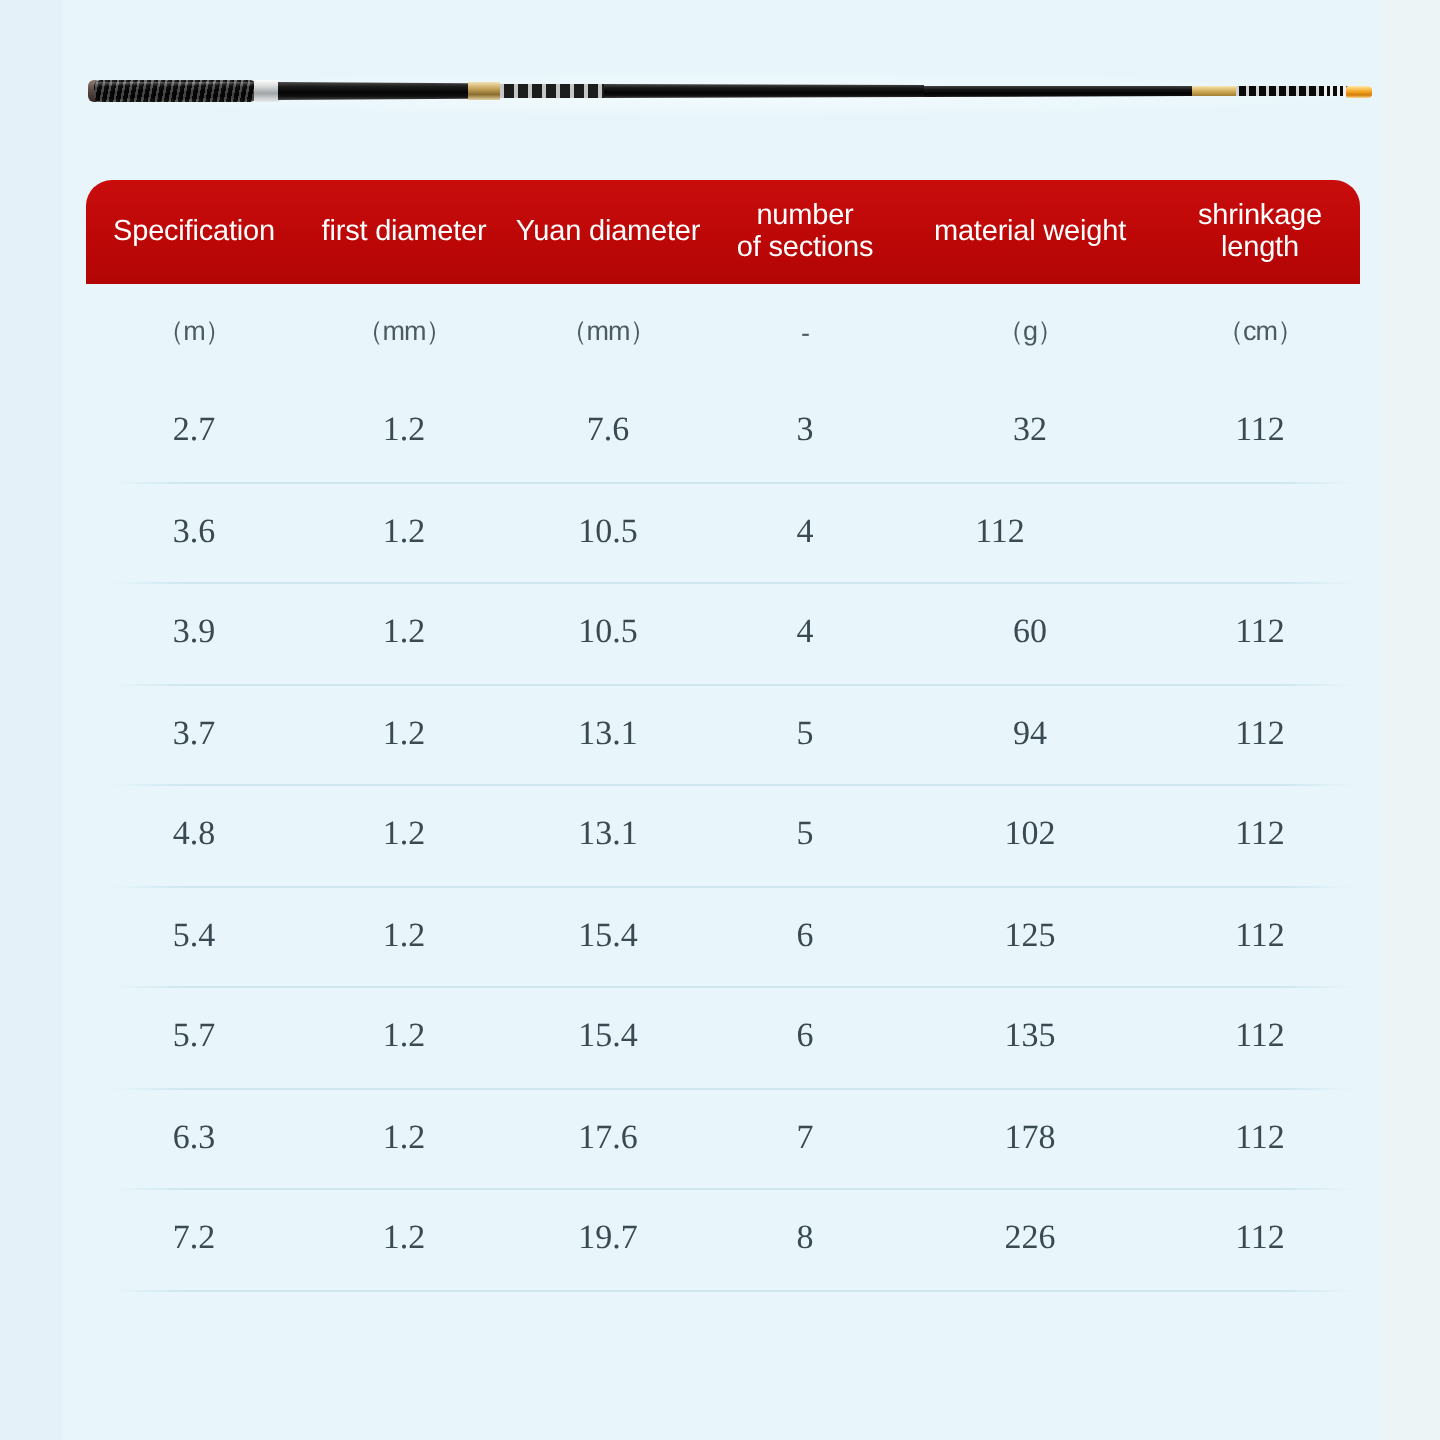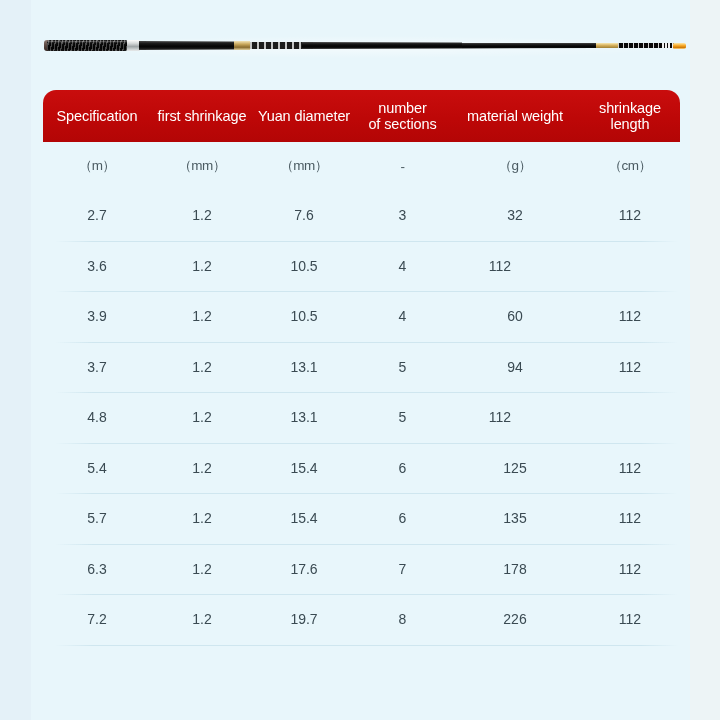--- a/index.html
+++ b/index.html
@@ -224,23 +224,24 @@
     width: 623px; height: 1px;
     background: linear-gradient(90deg, rgba(199,225,234,0) 0%, #cfe6ef 6%, #cfe6ef 94%, rgba(199,225,234,0) 100%);
   }
   .row-end {
     position: relative;
     width: 637px;
     height: 1px;
   }
   .cell {
     text-align: center;
-    font-size: 14px;
+    font-size: 17px;
     color: #3a4a52;
     letter-spacing: 0px;
+    font-family: Liberation Serif, serif;
   }
 
   
   .c0 { width: 108px; }
   .c1 { width: 102px; }
   .c2 { width: 102px; }
   .c3 { width: 95px; }
   .c4 { width: 130px; text-align: center; }
   .c5 { width: 100px; }
 </style>
@@ -267,21 +268,21 @@
     <div class="rod-decal2"></div>
     <div class="rod-decal3"></div>
     <div class="rod-tipband"></div>
     <div class="rod-tipcap"></div>
   </div>
 
   <div class="table">
 
     <div class="thead">
       <div class="th c0">Specification</div>
-      <div class="th c1">first shrinkage</div>
+      <div class="th c1">first diameter</div>
       <div class="th c2">Yuan diameter</div>
       <div class="th c3">
         <div>number</div>
         <div>of sections</div>
       </div>
       <div class="th c4">material weight</div>
       <div class="th c5">
         <div>shrinkage</div>
         <div>length</div>
       </div>
@@ -326,20 +327,21 @@
           <div class="cell c2">13.1</div>
           <div class="cell c3">5</div>
           <div class="cell c4">94</div>
           <div class="cell c5">112</div>
         </div>
         <div class="row">
           <div class="cell c0">4.8</div>
           <div class="cell c1">1.2</div>
           <div class="cell c2">13.1</div>
           <div class="cell c3">5</div>
+          <div class="cell c4">102</div>
           <div class="cell c5">112</div>
         </div>
         <div class="row">
           <div class="cell c0">5.4</div>
           <div class="cell c1">1.2</div>
           <div class="cell c2">15.4</div>
           <div class="cell c3">6</div>
           <div class="cell c4">125</div>
           <div class="cell c5">112</div>
         </div>

